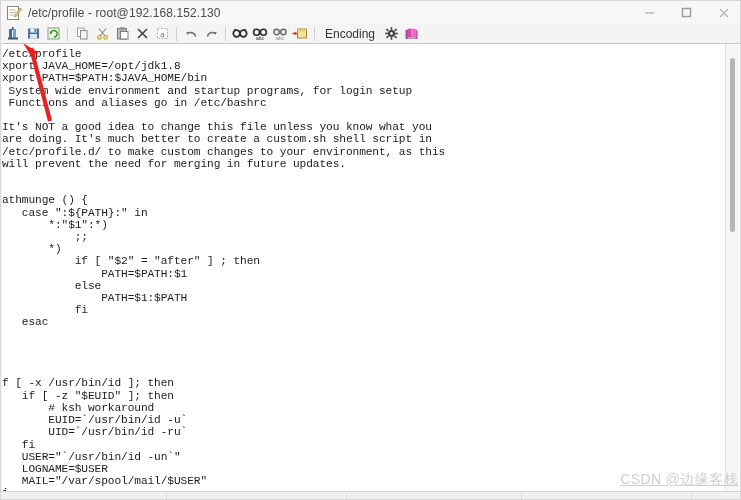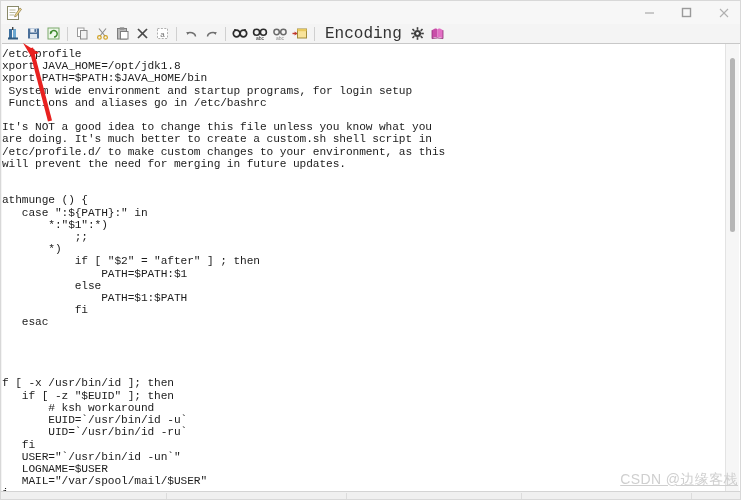--- a/index.html
+++ b/index.html
@@ -60,24 +60,23 @@
     display: flex; align-items: center; justify-content: center;
     flex: none;
   }
   .tb-sep {
     width: 1px; height: 14px;
     background: #d0d0d0;
     margin: 0 4px;
     flex: none;
   }
   .tb-label {
-    font-size: 16px; color: #333;
+    font-size: 12px; color: #333;
     padding: 0 6px;
     white-space: nowrap;
-    font-family: Liberation Mono, monospace;
   }
 
   
   .editor-wrap {
     position: absolute; left: 1px; top: 42px;
     width: 739px; height: 450px;
     background: #ffffff;
     border-top: 1px solid #c8c8c8;
     box-sizing: border-box;
     overflow: hidden;
@@ -149,20 +148,21 @@
   <div class="titlebar">
     <div class="app-icon">
       <svg width="16" height="16" viewBox="0 0 16 16">
         <rect x="1.5" y="1.5" width="11" height="13" fill="#ffffff" stroke="#8a8a6a" stroke-width="1"></rect>
         <line x1="3.5" y1="5" x2="9.5" y2="5" stroke="#b9b99a" stroke-width="1"></line>
         <line x1="3.5" y1="7.5" x2="9.5" y2="7.5" stroke="#b9b99a" stroke-width="1"></line>
         <line x1="3.5" y1="10" x2="8" y2="10" stroke="#b9b99a" stroke-width="1"></line>
         <path d="M9 10 L14 3 L15.5 4.3 L10.4 11.3 L8.6 11.8 Z" fill="#f2d98c" stroke="#8a7a4a" stroke-width=".7"></path>
       </svg>
     </div>
+    <div class="title-text">/etc/profile - root@192.168.152.130</div>
 
     <div class="wincontrols">
       <div class="winbtn">
         <svg width="11" height="11" viewBox="0 0 11 11">
             <line x1="1" y1="6" x2="10" y2="6" stroke="#9a9a9a" stroke-width="1"></line>
           </svg>
       </div>
       <div class="winbtn">
         <svg width="11" height="11" viewBox="0 0 11 11">
             <rect x="1.5" y="1.5" width="8" height="8" fill="none" stroke="#9a9a9a" stroke-width="1.4"></rect>

